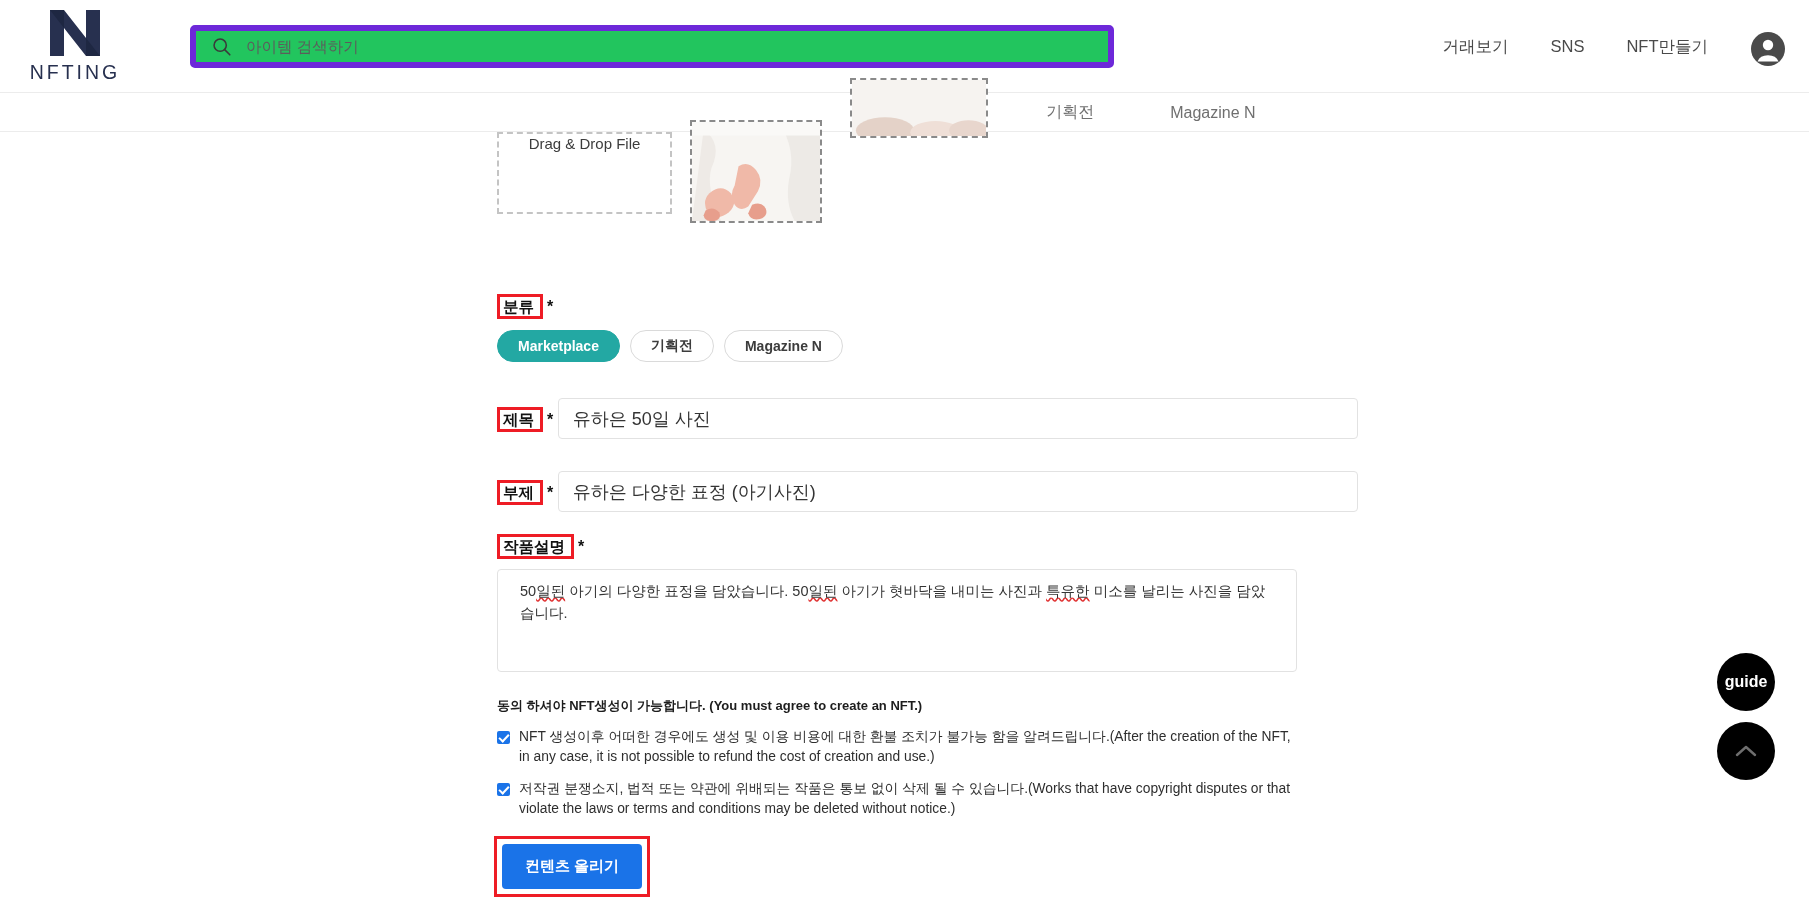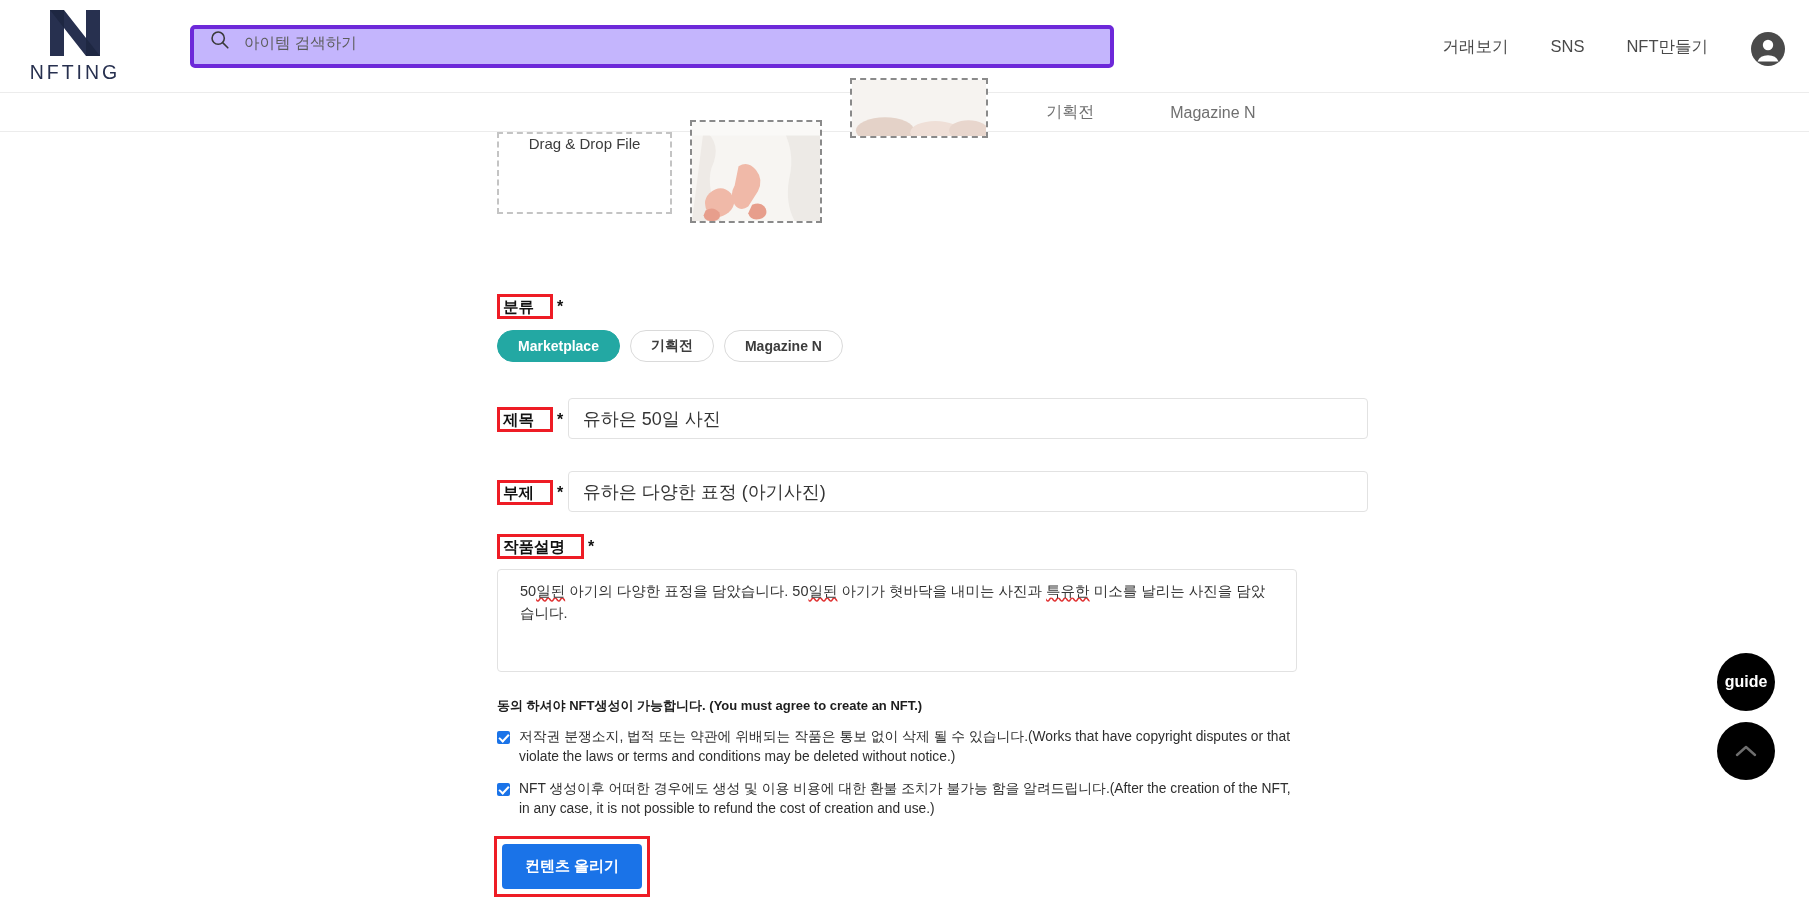--- a/index.html
+++ b/index.html
@@ -25,22 +25,22 @@
     display: flex; flex-direction: column; align-items: center; justify-content: center;
   }
   .logo-mark { width: 62px; height: 50px; display: block; }
   .logo-text {
     font-size: 19.5px; letter-spacing: 3.0px; color: #27304f;
     font-weight: 400; margin-top: 3px; font-family: "Liberation Sans", sans-serif;
   }
   .search-box {
     position: absolute; left: 190px; top: 25px;
     width: 924px; height: 43px;
-    border: 4px solid #6d28d9; border-radius: 5px;
-    background: #c4b5fd; display: flex; 
+    border: 6px solid #6d28d9; border-radius: 5px;
+    background: #22c55e; display: flex; align-items: center;
     padding-left: 15px;
   }
   .search-icon { width: 21px; height: 21px; flex: none; margin-right: 14px; }
   .search-input {
     border: none; outline: none; background: transparent;
     font-size: 15.5px; color: #5a5a5a; width: 800px; height: 28px;
     font-family: "Liberation Sans", sans-serif;
   }
   .search-input::placeholder { color: #5c5c5c; }
   .nav-right {
@@ -86,21 +86,21 @@
   .thumb-2 { left: 850px; top: -54px; width: 138px; height: 60px; }
   .thumb svg { display: block; width: 100%; height: 100%; }
 
   
   .field { position: relative; margin-left: 497px; }
   .field-label {
     display: inline-block; font-size: 15.5px; font-weight: 700; color: #111;
     line-height: 17px; position: relative;
   }
   .label-boxed {
-    border: 3px solid #ee1c25; padding: 1px 16px 1px 3px;
+    border: 3px solid #ee1c25; padding: 1px 6px 1px 3px;
     display: inline-block;
   }
   .req { color: #111; font-weight: 700; }
 
   .chip-row { margin-top: 11px; display: flex; gap: 10px; }
   .chip {
     height: 32px; border-radius: 18px; border: 1px solid #dadada;
     background: #fff; color: #3c3c3c; font-size: 14px; font-weight: 700;
     display: flex; align-items: center; justify-content: center;
     padding: 0 20px; white-space: nowrap; cursor: pointer;
@@ -270,26 +270,26 @@
     <div class="field" style="margin-top:22px;">
       <span class="field-label label-boxed"><span>작품설명</span></span><span class="req" style="margin-left:4px;">*</span>
       <div class="desc-text">50<span class="sp">일된</span> 아기의 다양한 표정을 담았습니다. 50<span class="sp">일된</span> 아기가 혓바닥을 내미는 사진과 <span class="sp">특유한</span> 미소를 날리는 사진을 담았습니다.</div>
     </div>
 
     
     <div class="agree-head">동의 하셔야 NFT생성이 가능합니다. (You must agree to create an NFT.)</div>
 
     <div class="agree-row">
       <div class="cb"></div>
-      <div class="agree-text">저작권 분쟁소지, 법적 또는 약관에 위배되는 작품은 통보 없이 삭제 될 수 있습니다.(Works that have copyright disputes or that violate the laws or terms and conditions may be deleted without notice.)</div>
+      <div class="agree-text">NFT 생성이후 어떠한 경우에도 생성 및 이용 비용에 대한 환불 조치가 불가능 함을 알려드립니다.(After the creation of the NFT, in any case, it is not possible to refund the cost of creation and use.)</div>
     </div>
 
     <div class="agree-row">
       <div class="cb"></div>
-      <div class="agree-text">NFT 생성이후 어떠한 경우에도 생성 및 이용 비용에 대한 환불 조치가 불가능 함을 알려드립니다.(After the creation of the NFT, in any case, it is not possible to refund the cost of creation and use.)</div>
+      <div class="agree-text">저작권 분쟁소지, 법적 또는 약관에 위배되는 작품은 통보 없이 삭제 될 수 있습니다.(Works that have copyright disputes or that violate the laws or terms and conditions may be deleted without notice.)</div>
     </div>
 
     <div class="submit-wrap">
       <button class="submit-btn">컨텐츠 올리기</button>
     </div>
   </div>
 
   <div class="fab fab-guide">
     <span>guide</span>
   </div>

